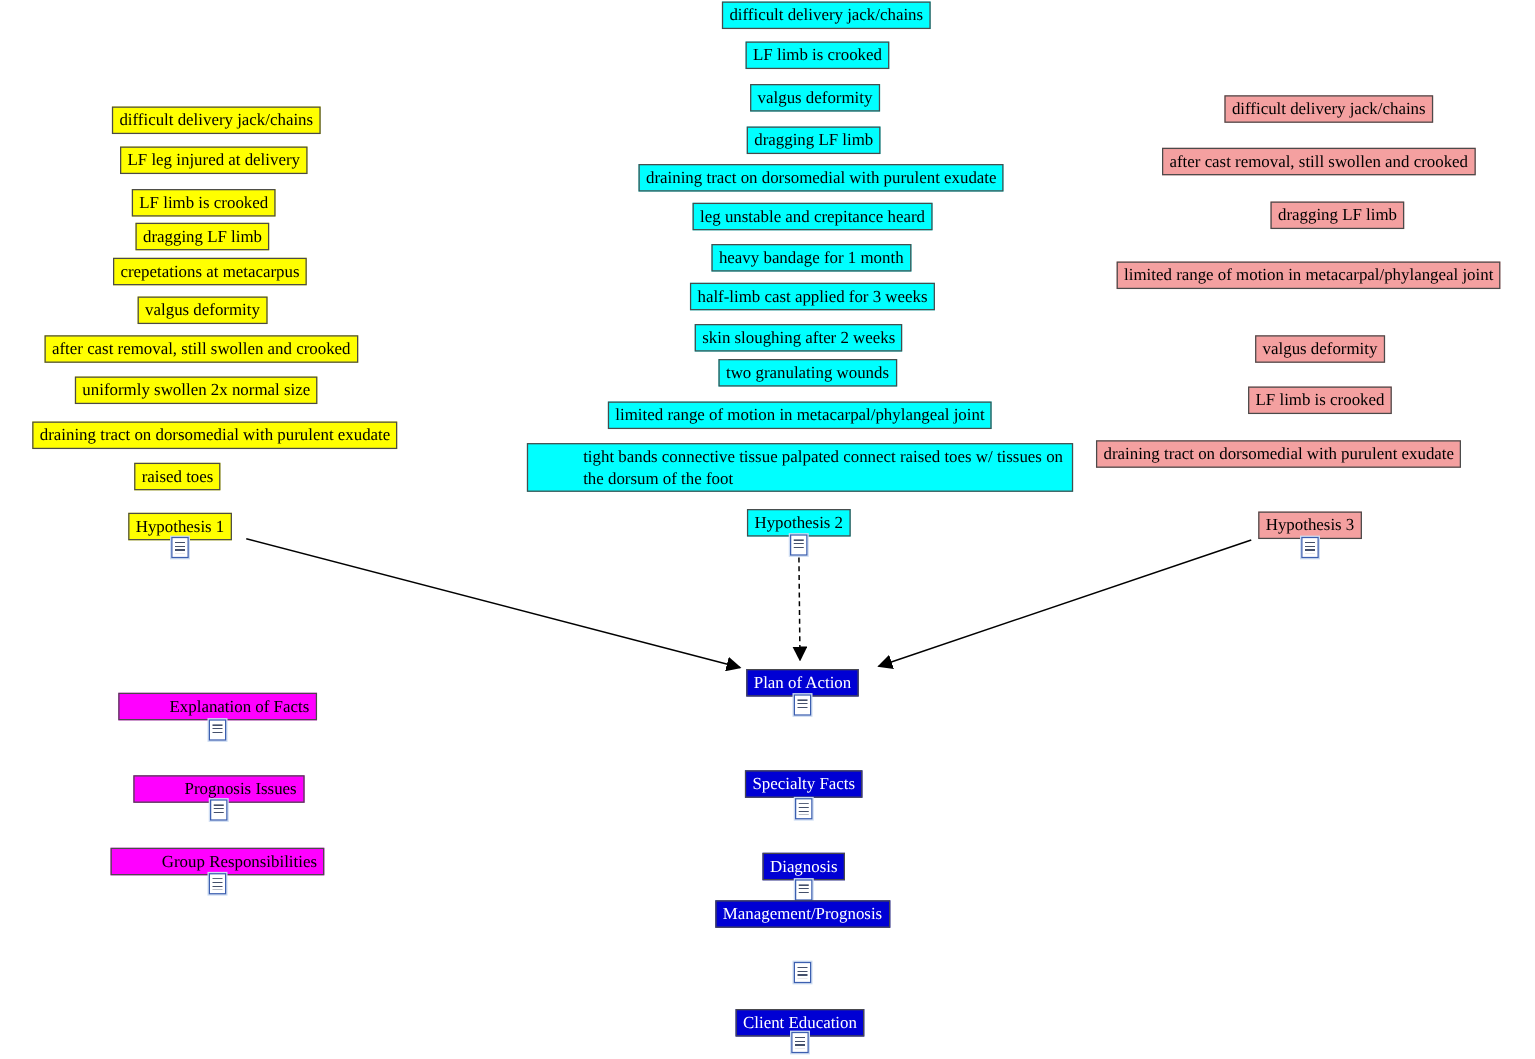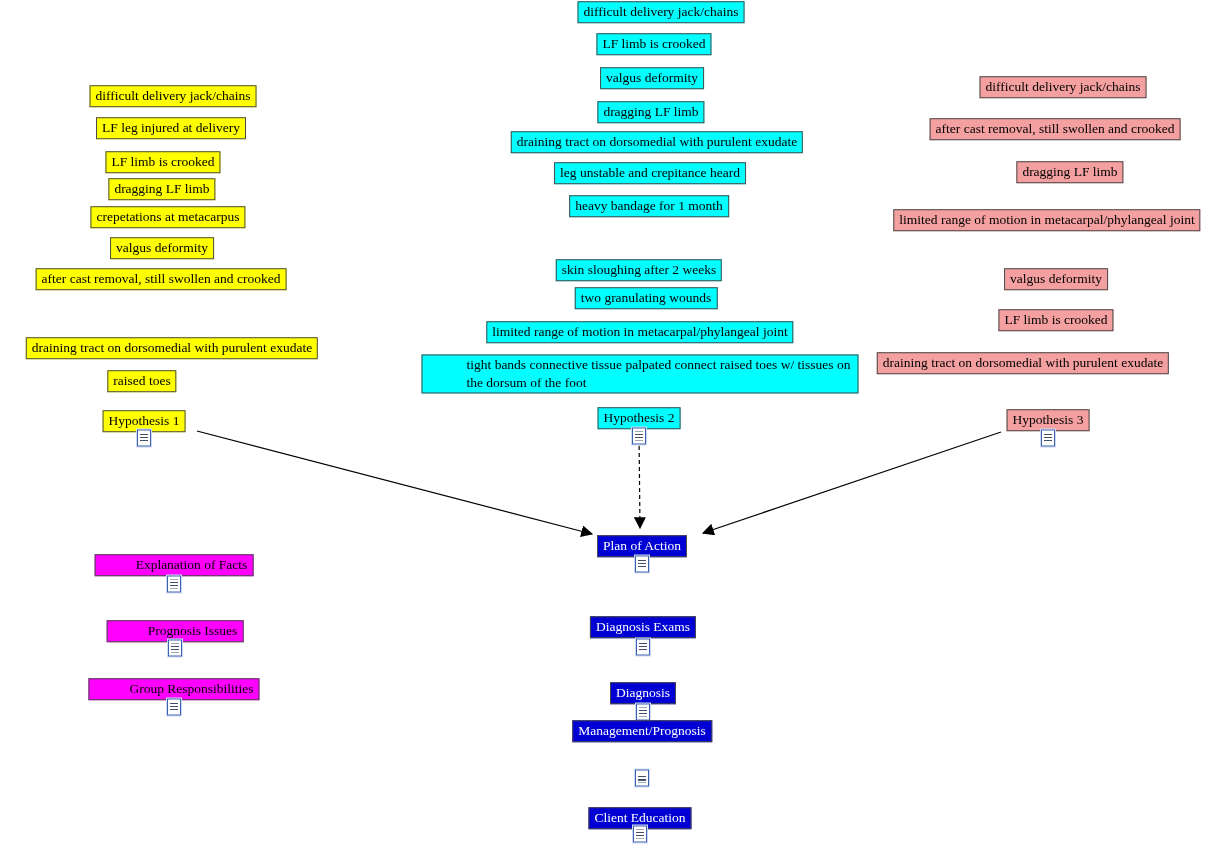--- a/index.html
+++ b/index.html
@@ -68,32 +68,34 @@
     <line x1="1001" y1="432" x2="703" y2="533" marker-end="url(#arrow)"></line>
   </svg>
 
   <div class="node c-yellow" style="left:173px;top:96px">difficult delivery jack/chains</div>
   <div class="node c-yellow" style="left:171px;top:128px">LF leg injured at delivery</div>
   <div class="node c-yellow" style="left:163px;top:162px">LF limb is crooked</div>
   <div class="node c-yellow" style="left:162px;top:189px">dragging LF limb</div>
   <div class="node c-yellow" style="left:168px;top:217px">crepetations at metacarpus</div>
   <div class="node c-yellow" style="left:162px;top:248px">valgus deformity</div>
   <div class="node c-yellow" style="left:161px;top:279px">after cast removal, still swollen and crooked</div>
+  <div class="node c-yellow" style="left:157px;top:312px">uniformly swollen 2x normal size</div>
   <div class="node c-yellow" style="left:172px;top:348px">draining tract on dorsomedial with purulent exudate</div>
   <div class="node c-yellow" style="left:142px;top:381px">raised toes</div>
   <div class="node c-yellow" style="left:144px;top:421px">Hypothesis 1</div>
   <span class="doc-icon" style="left:144px;top:438px"></span>
 
   <div class="node c-cyan" style="left:661px;top:12px">difficult delivery jack/chains</div>
   <div class="node c-cyan" style="left:654px;top:44px">LF limb is crooked</div>
   <div class="node c-cyan" style="left:652px;top:78px">valgus deformity</div>
   <div class="node c-cyan" style="left:651px;top:112px">dragging LF limb</div>
   <div class="node c-cyan" style="left:657px;top:142px">draining tract on dorsomedial with purulent exudate</div>
   <div class="node c-cyan" style="left:650px;top:173px">leg unstable and crepitance heard</div>
   <div class="node c-cyan" style="left:649px;top:206px">heavy bandage for 1 month</div>
+  <div class="node c-cyan" style="left:650px;top:237px">half-limb cast applied for 3 weeks</div>
   <div class="node c-cyan" style="left:639px;top:270px">skin sloughing after 2 weeks</div>
   <div class="node c-cyan" style="left:646px;top:298px">two granulating wounds</div>
   <div class="node c-cyan" style="left:640px;top:332px">limited range of motion in metacarpal/phylangeal joint</div>
   <div class="node c-cyan multiline" style="left:640px;top:374px">tight bands connective tissue palpated connect raised toes w/ tissues on the dorsum of the foot</div>
   <div class="node c-cyan" style="left:639px;top:418px">Hypothesis 2</div>
   <span class="doc-icon" style="left:639px;top:436px"></span>
 
   <div class="node c-pink" style="left:1063px;top:87px">difficult delivery jack/chains</div>
   <div class="node c-pink" style="left:1055px;top:129px">after cast removal, still swollen and crooked</div>
   <div class="node c-pink" style="left:1070px;top:172px">dragging LF limb</div>
@@ -106,21 +108,21 @@
 
   <div class="node c-magenta" style="left:174px;top:565px">Explanation of Facts</div>
   <span class="doc-icon" style="left:174px;top:584px"></span>
   <div class="node c-magenta" style="left:175px;top:631px">Prognosis Issues</div>
   <span class="doc-icon" style="left:175px;top:648px"></span>
   <div class="node c-magenta" style="left:174px;top:689px">Group Responsibilities</div>
   <span class="doc-icon" style="left:174px;top:707px"></span>
 
   <div class="node c-blue" style="left:642px;top:546px">Plan of Action</div>
   <span class="doc-icon" style="left:642px;top:564px"></span>
-  <div class="node c-blue" style="left:643px;top:627px">Diagnosis Exams</div>
+  <div class="node c-blue" style="left:643px;top:627px">Specialty Facts</div>
   <span class="doc-icon" style="left:643px;top:647px"></span>
   <div class="node c-blue" style="left:643px;top:693px">Diagnosis</div>
   <span class="doc-icon" style="left:643px;top:712px"></span>
   <div class="node c-blue" style="left:642px;top:731px">Management/Prognosis</div>
   <span class="doc-icon" style="left:642px;top:778px"></span>
   <div class="node c-blue" style="left:640px;top:818px">Client Education</div>
   <span class="doc-icon" style="left:640px;top:834px"></span>
 
 </div>
 

